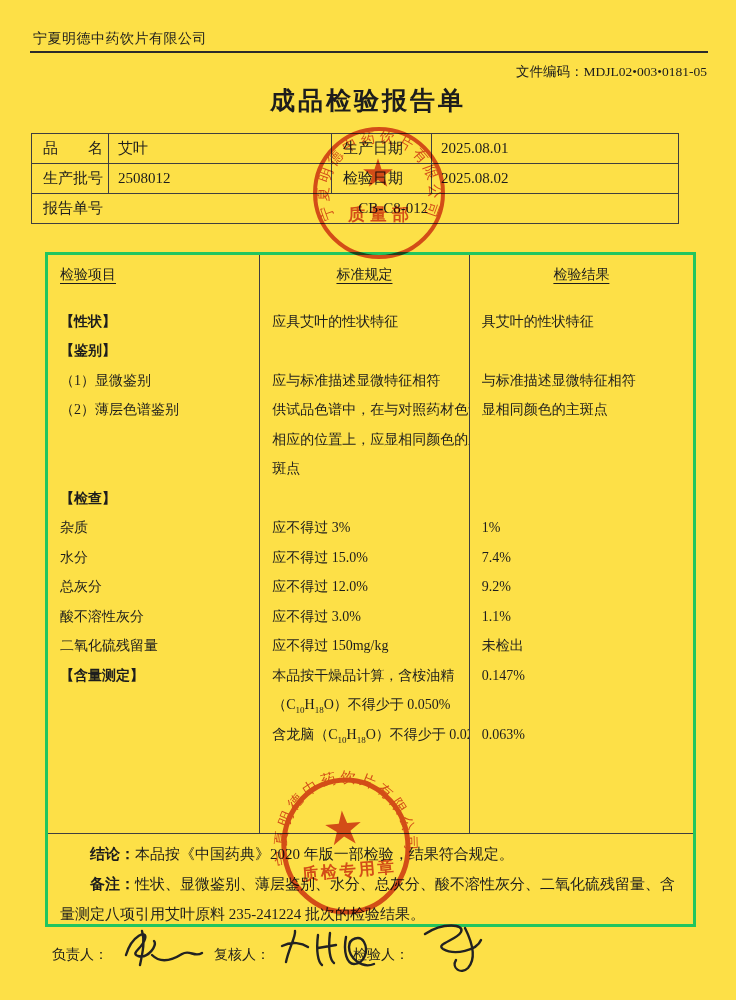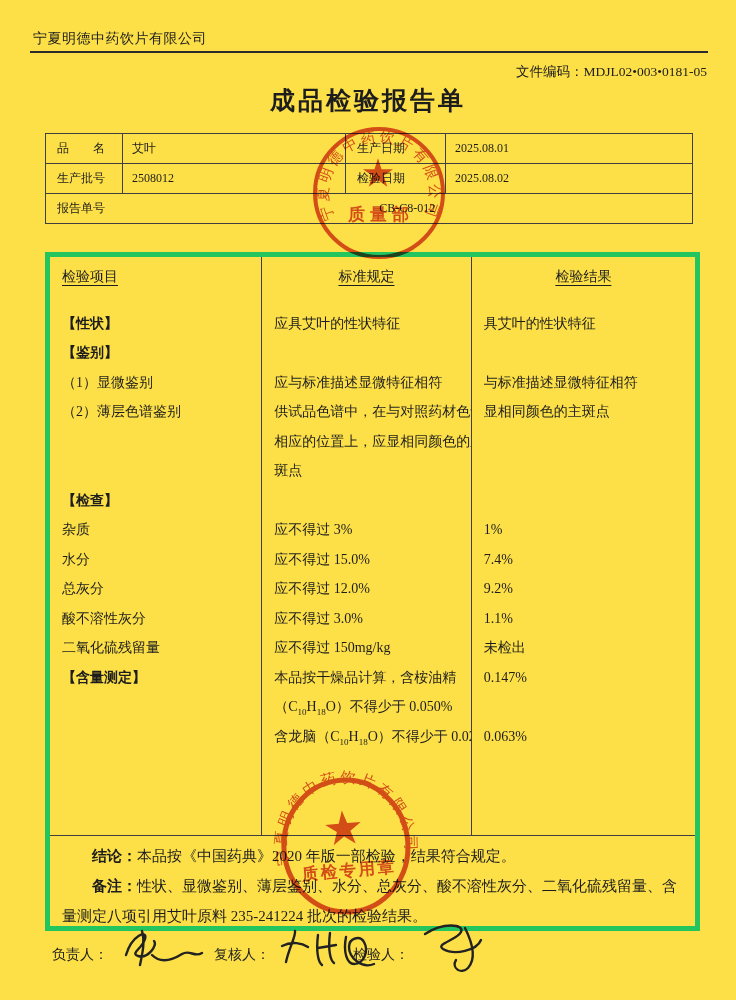--- a/index.html
+++ b/index.html
@@ -8,28 +8,28 @@
     font-family:"Liberation Serif","DejaVu Serif",serif;color:#1d1d1d;
     margin:0 auto;overflow:hidden;
   }
   
   .hdr-company{position:absolute;left:33px;top:30px;font-size:14px;letter-spacing:.5px;}
   .hdr-code{position:absolute;right:29px;top:31px;font-size:13.5px;margin-top:32px;}
   .hdr-rule{position:absolute;left:30px;width:678px;top:51px;height:2px;background:#2b2b2b;}
   
   .title{position:absolute;left:0;right:0;top:84px;text-align:center;font-size:25px;font-weight:bold;letter-spacing:3px;}
   
-  .info-table{position:absolute;left:45px;top:133px;width:647px;border-collapse:collapse;font-size:12px;table-layout:fixed;border-radius:26px;}
+  .info-table{position:absolute;left:31px;top:133px;width:647px;border-collapse:collapse;font-size:15px;table-layout:fixed;border-radius:26px;}
   .info-table td{border:1px solid #3f3f3f;height:29px;padding:0 0 0 9px;vertical-align:middle;}
   .info-table td.lbl{padding-left:11px;}
   .info-table tr.row4 td{border-left:0;border-right:0;}
   .info-table tr.row4 td:first-child{border-left:1px solid #3f3f3f;}
   .info-table tr.row4 td:last-child{border-right:1px solid #3f3f3f;text-align:center;padding:0;}
   
-  .main-wrap{position:absolute;left:45px;top:252px;width:645px;border:5px solid #22c55e;font-size:14px;}
+  .main-wrap{position:absolute;left:45px;top:252px;width:645px;border:3px solid #22c55e;font-size:14px;}
   .lines-table{width:100%;border-collapse:collapse;table-layout:fixed;}
   .lines-table td{padding:0 6px 0 12px;vertical-align:middle;overflow:hidden;white-space:nowrap;}
   .lines-table td.c1,.lines-table td.c2{border-right:1px solid #3f3f3f;}
   .lines-table tr.hdr td{height:40px;vertical-align:middle;}
   .lines-table tr.spacer td{height:12px;}
   .lines-table tr.line td{height:29.5px;}
   .lines-table tr.filler td{height:83px;}
   .col-head{text-decoration:underline;text-underline-offset:4px;}
   .c2.h,.c3.h{text-align:center;padding:0;}
   td.b{font-weight:bold;}

